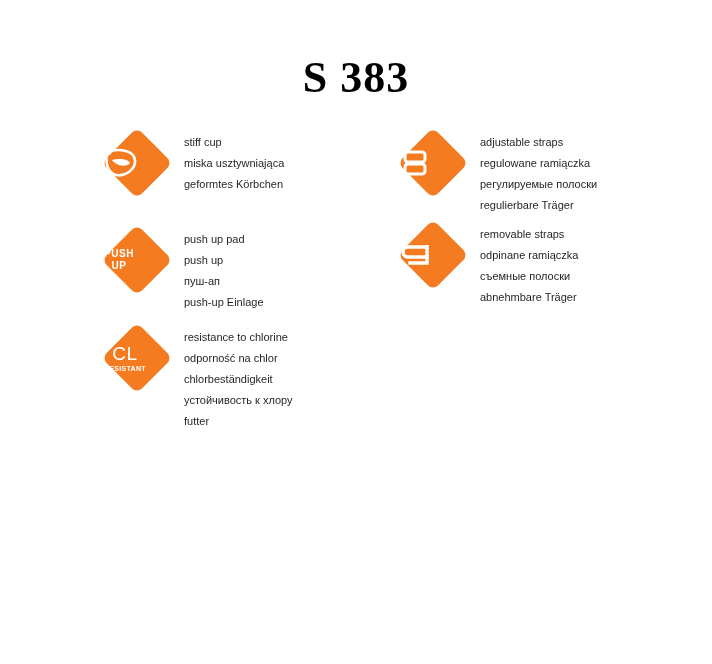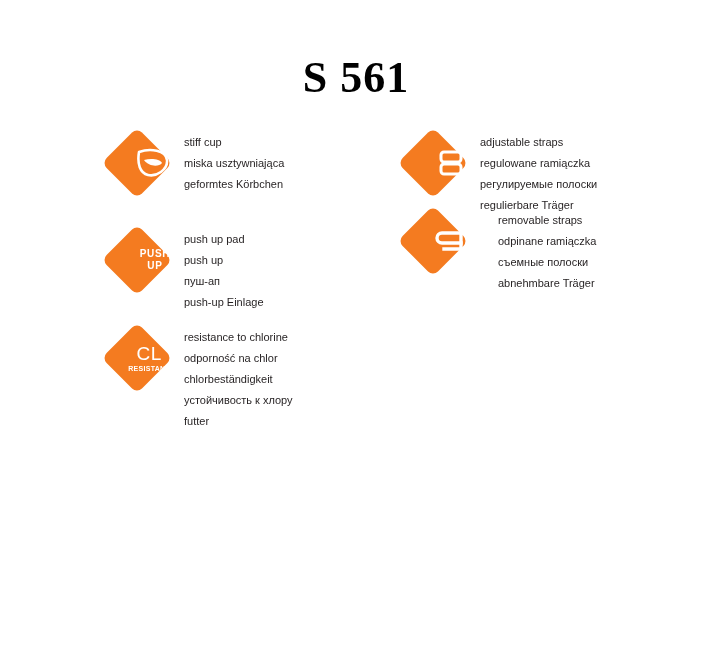--- a/index.html
+++ b/index.html
@@ -56,21 +56,21 @@
     border-radius: 7px;
   }
   .icon-inner {
     position: absolute;
     left: 0;
     top: 0;
     width: 66px;
     height: 66px;
     display: flex;
     align-items: center;
-    justify-content: flex-end;
+    justify-content: flex-start;
     color: #ffffff;
   }
   .icon-text {
     text-align: center;
     line-height: 1;
     color: #ffffff;
     font-family: "Liberation Sans", sans-serif;
   }
   .icon-text .big {
     display: block;
@@ -102,28 +102,28 @@
     line-height: 21px;
     color: #231f20;
     white-space: nowrap;
   }
 
   
   #f-stiff    { left: 104px; top: 130px; }
   #f-push     { left: 104px; top: 227px; }
   #f-chlorine { left: 104px; top: 325px; }
   #f-adjust   { left: 400px; top: 130px; }
-  #f-remove   { left: 400px; top: 208px; gap: 18px; }
+  #f-remove   { left: 400px; top: 222px; }
 </style>
 </head>
 <body>
 
 <div class="page">
 
-  <div class="title">S 561</div>
+  <div class="title">S 383</div>
 
   <div class="feature" id="f-stiff">
     <div class="icon-wrap">
       <div class="diamond"></div>
       <div class="icon-inner">
         <svg width="34" height="30" viewBox="0 0 34 30" aria-hidden="true">
           <path d="M3 4 C14 0 30 2 31 12 C32 22 20 29 12 27 C4 25 1 16 3 4 Z" fill="none" stroke="#ffffff" stroke-width="2.6" stroke-linejoin="round"></path>
           <path d="M8 12 C15 10 24 11 26 15 C23 19 13 19 8 12 Z" fill="#ffffff"></path>
         </svg>
       </div>

